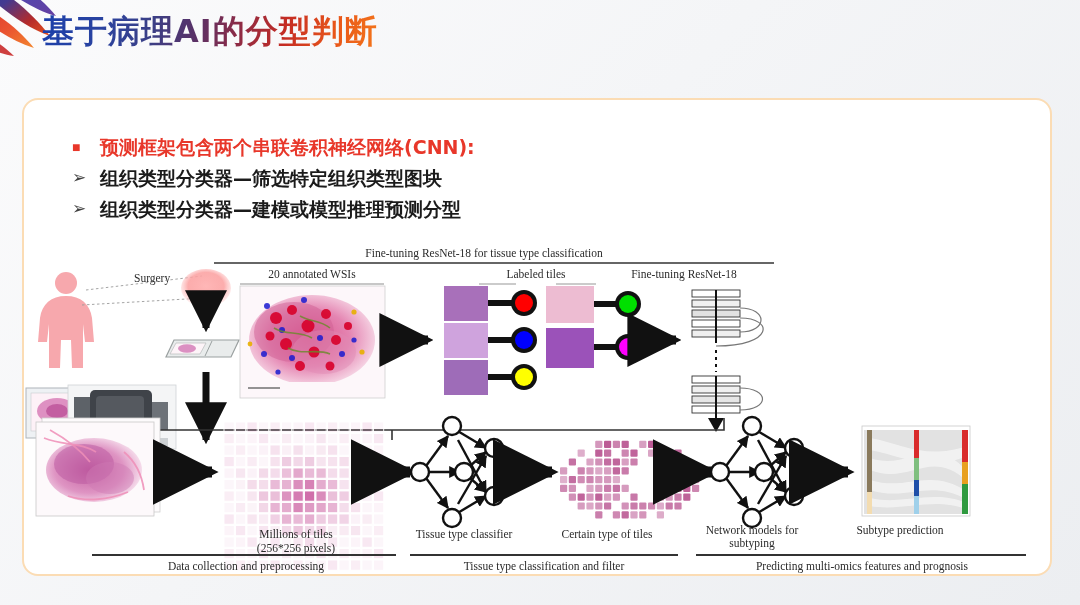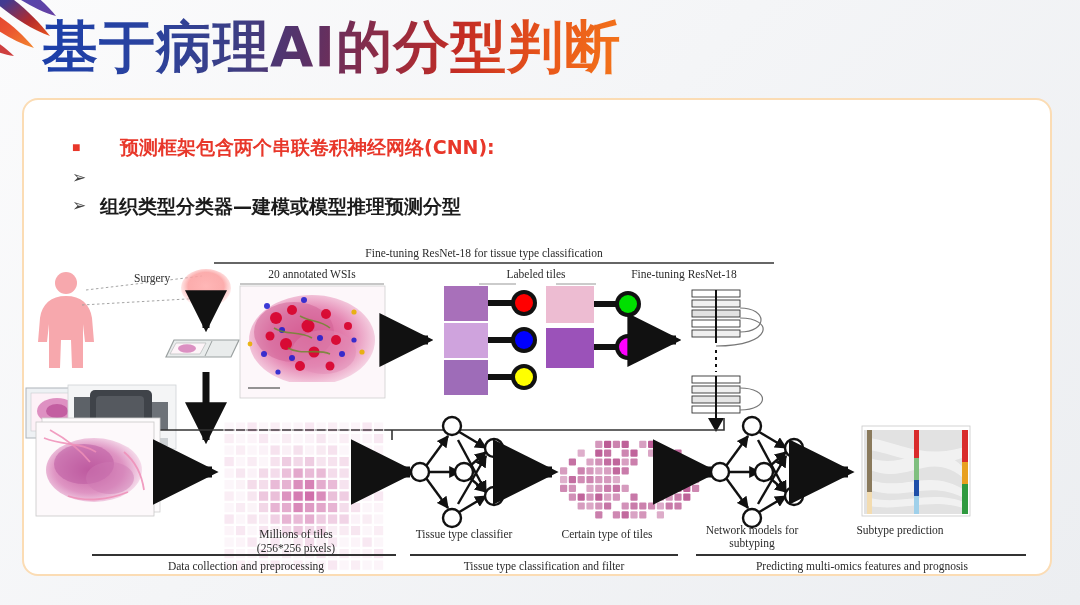--- a/index.html
+++ b/index.html
@@ -11,21 +11,21 @@
     position:relative;
   }
 
   
   .brush{position:absolute;left:-30px;top:-34px;width:150px;height:120px;pointer-events:none;}
 
   
   .title{
     position:absolute;left:42px;top:10px;
     font-family:"DejaVu Sans","Liberation Sans",sans-serif;
-    font-size:56px;font-weight:bold;letter-spacing:1px;
+    font-size:32px;font-weight:bold;letter-spacing:1px;
     background:linear-gradient(100deg,#1b3faa 0%,#2a43a0 18%,#3b3f86 33%,#5a3166 46%,#8c2b46 58%,#c52c23 72%,#e8551a 86%,#f4761a 100%);
     -webkit-background-clip:text;background-clip:text;
     color:transparent;-webkit-text-fill-color:transparent;
     white-space:nowrap;
   }
 
   
   .card{
     position:absolute;left:22px;top:98px;width:1030px;height:478px;
     background:#fff;border:2px solid #fbdcb4;border-radius:16px;
@@ -33,21 +33,21 @@
   }
 
   
   .bullets{position:absolute;left:48px;top:36px;}
   .blt{display:flex;align-items:flex-start;margin-bottom:7px;}
   .blt .mk{width:28px;flex:0 0 28px;font-size:19px;line-height:1.25;font-weight:bold;}
   .blt.red .mk{color:#e8372a;font-size:14px;padding-top:3px;}
   .blt.arw .mk{color:#404040;font-size:17px;}
   .blt .tx{font-size:19px;font-weight:bold;line-height:1.25;white-space:nowrap;
            font-family:"DejaVu Sans","Liberation Sans",sans-serif;}
-  .blt.red .tx{color:#e8372a;margin-left:20px;}
+  .blt.red .tx{color:#e8372a;}
   .blt.arw .tx{color:#1b1b1b;}
 
   
   .fig{position:absolute;left:0;top:0;width:1030px;height:478px;}
   .fig text{font-family:"Liberation Serif","DejaVu Serif",serif;fill:#2b2b2b;}
   .fig .lbl{font-size:11.5px;}
 </style>
 </head>
 <body>
 
@@ -79,20 +79,21 @@
 
 <div class="card">
 
   <div class="bullets">
     <div class="blt red">
       <span class="mk">■</span>
       <span class="tx">预测框架包含两个串联卷积神经网络(CNN):</span>
     </div>
     <div class="blt arw">
       <span class="mk">➢</span>
+      <span class="tx">组织类型分类器—筛选特定组织类型图块</span>
     </div>
     <div class="blt arw">
       <span class="mk">➢</span>
       <span class="tx">组织类型分类器—建模或模型推理预测分型</span>
     </div>
   </div>
 
   <svg class="fig" viewBox="0 0 1030 478">
     <defs>
       <marker id="ah" viewBox="0 0 10 10" refX="9" refY="5" markerWidth="6" markerHeight="6" orient="auto-start-reverse">

